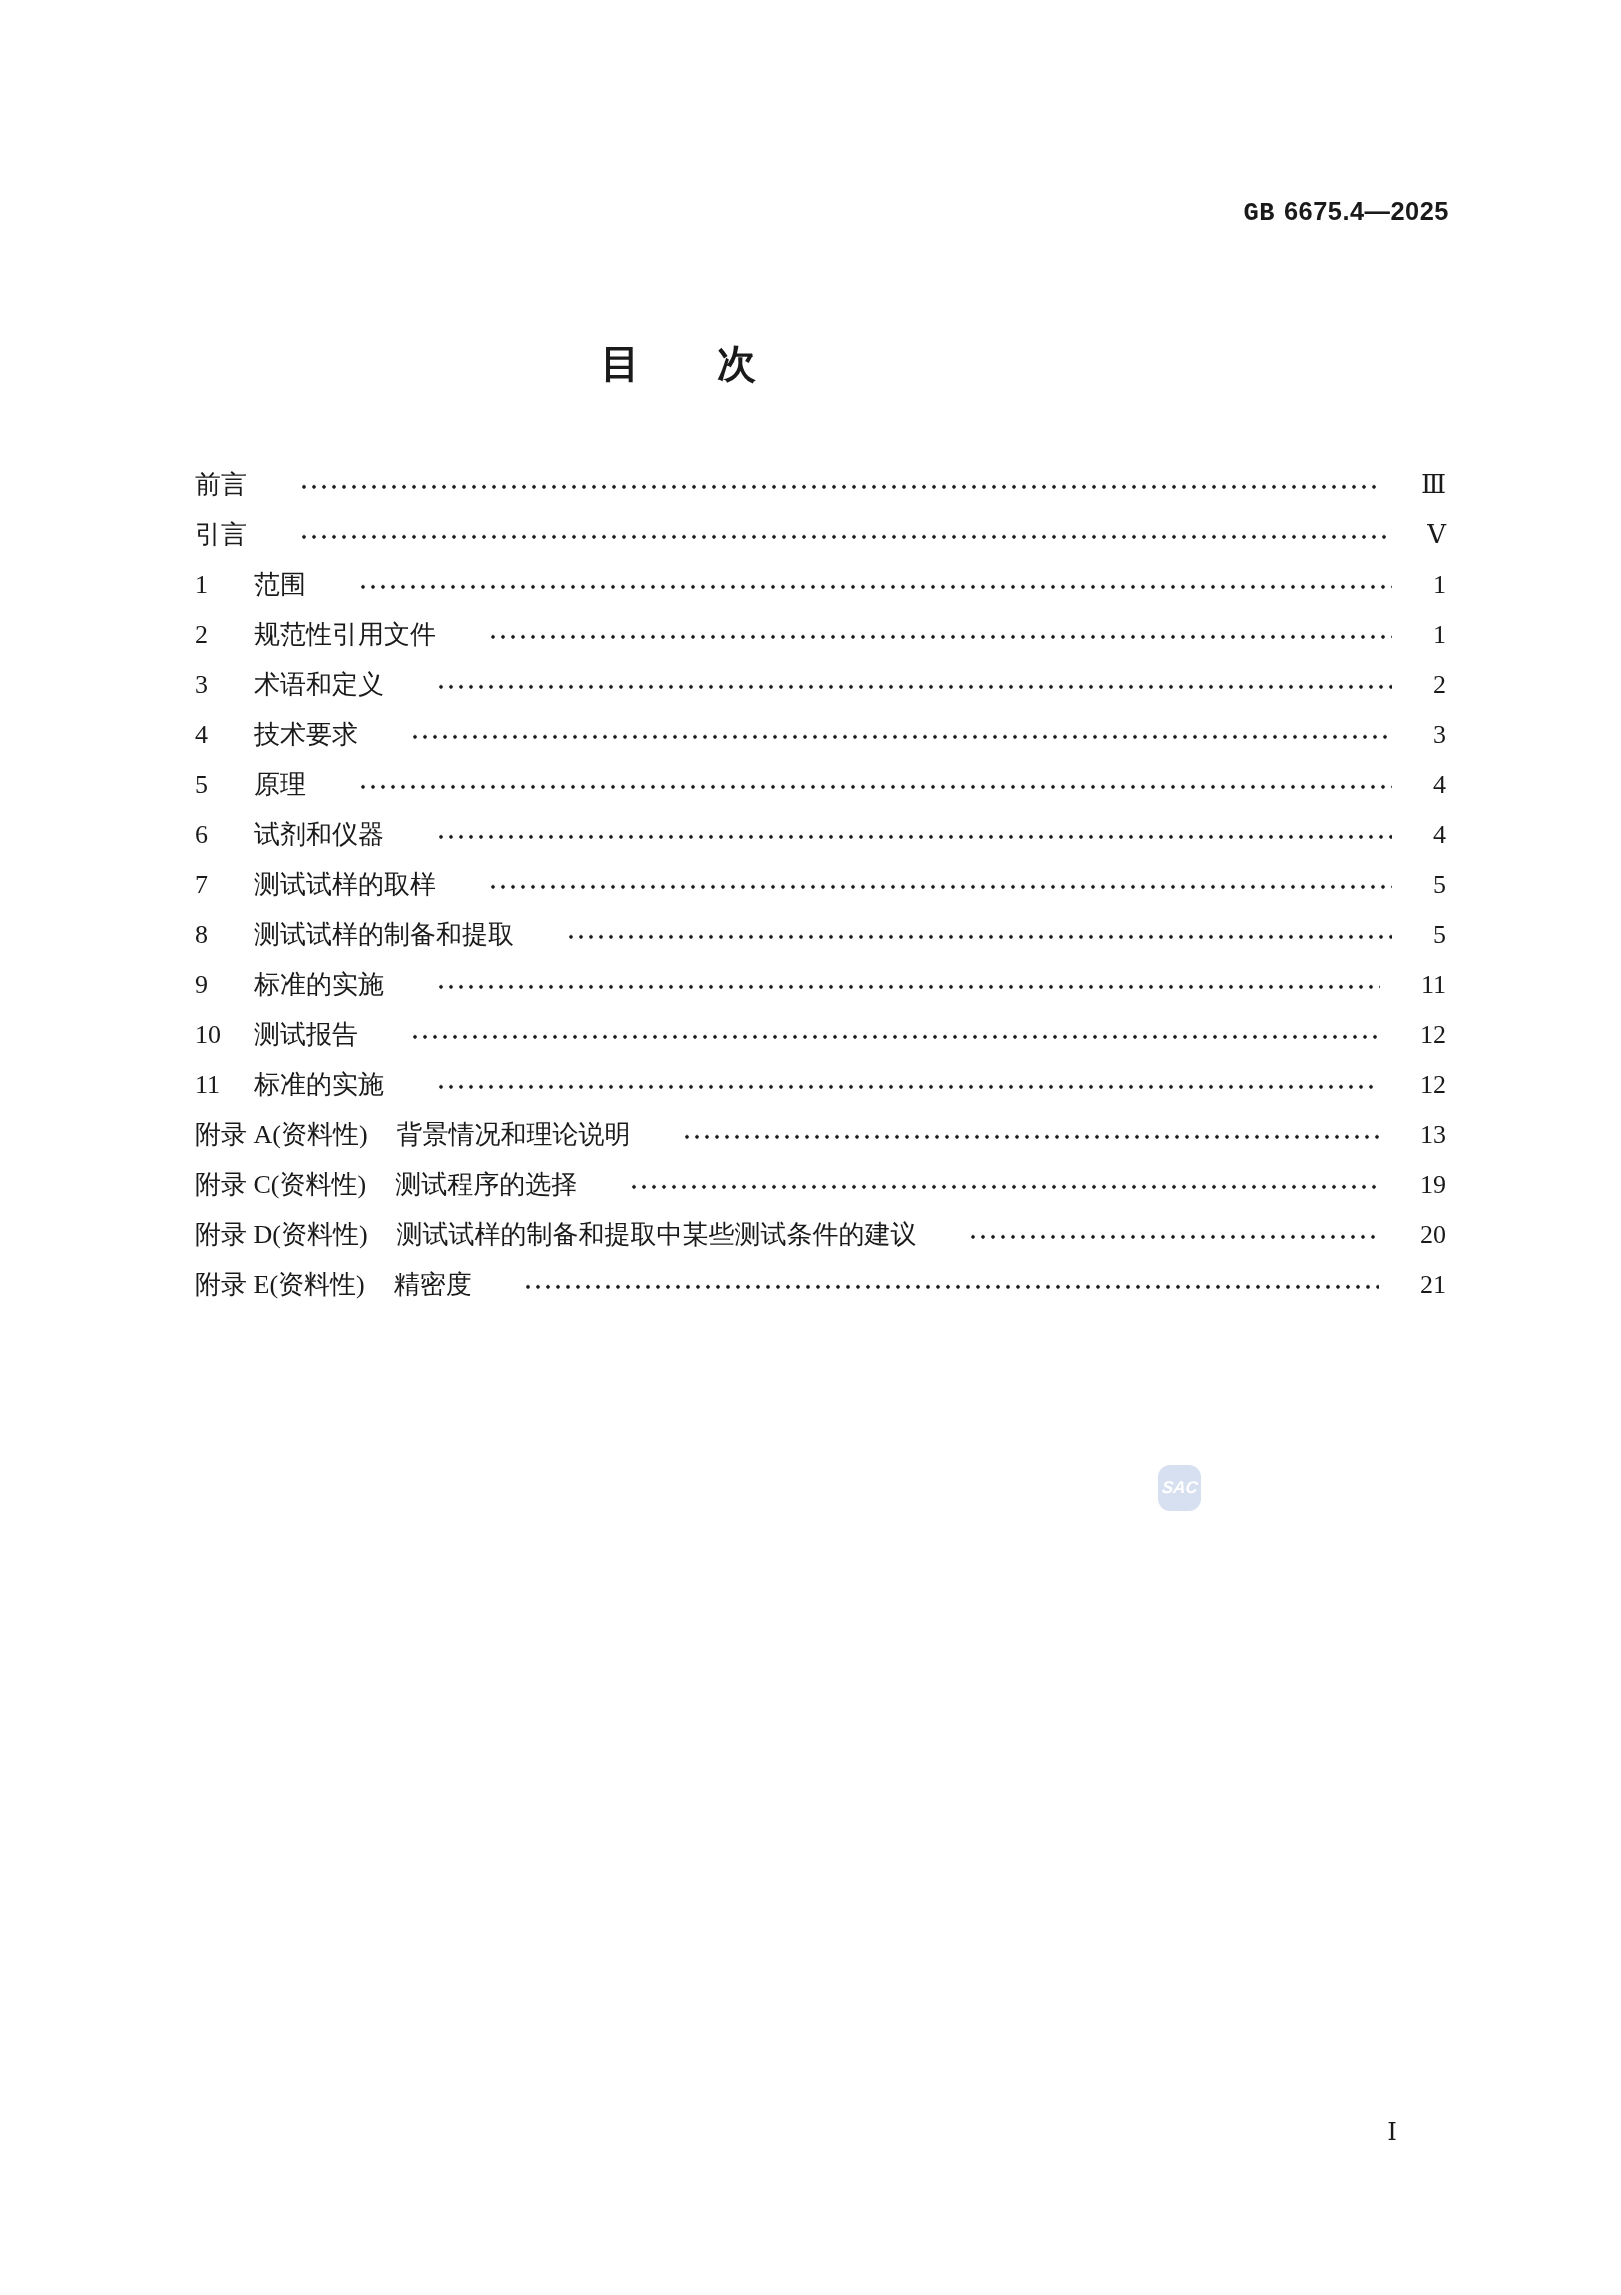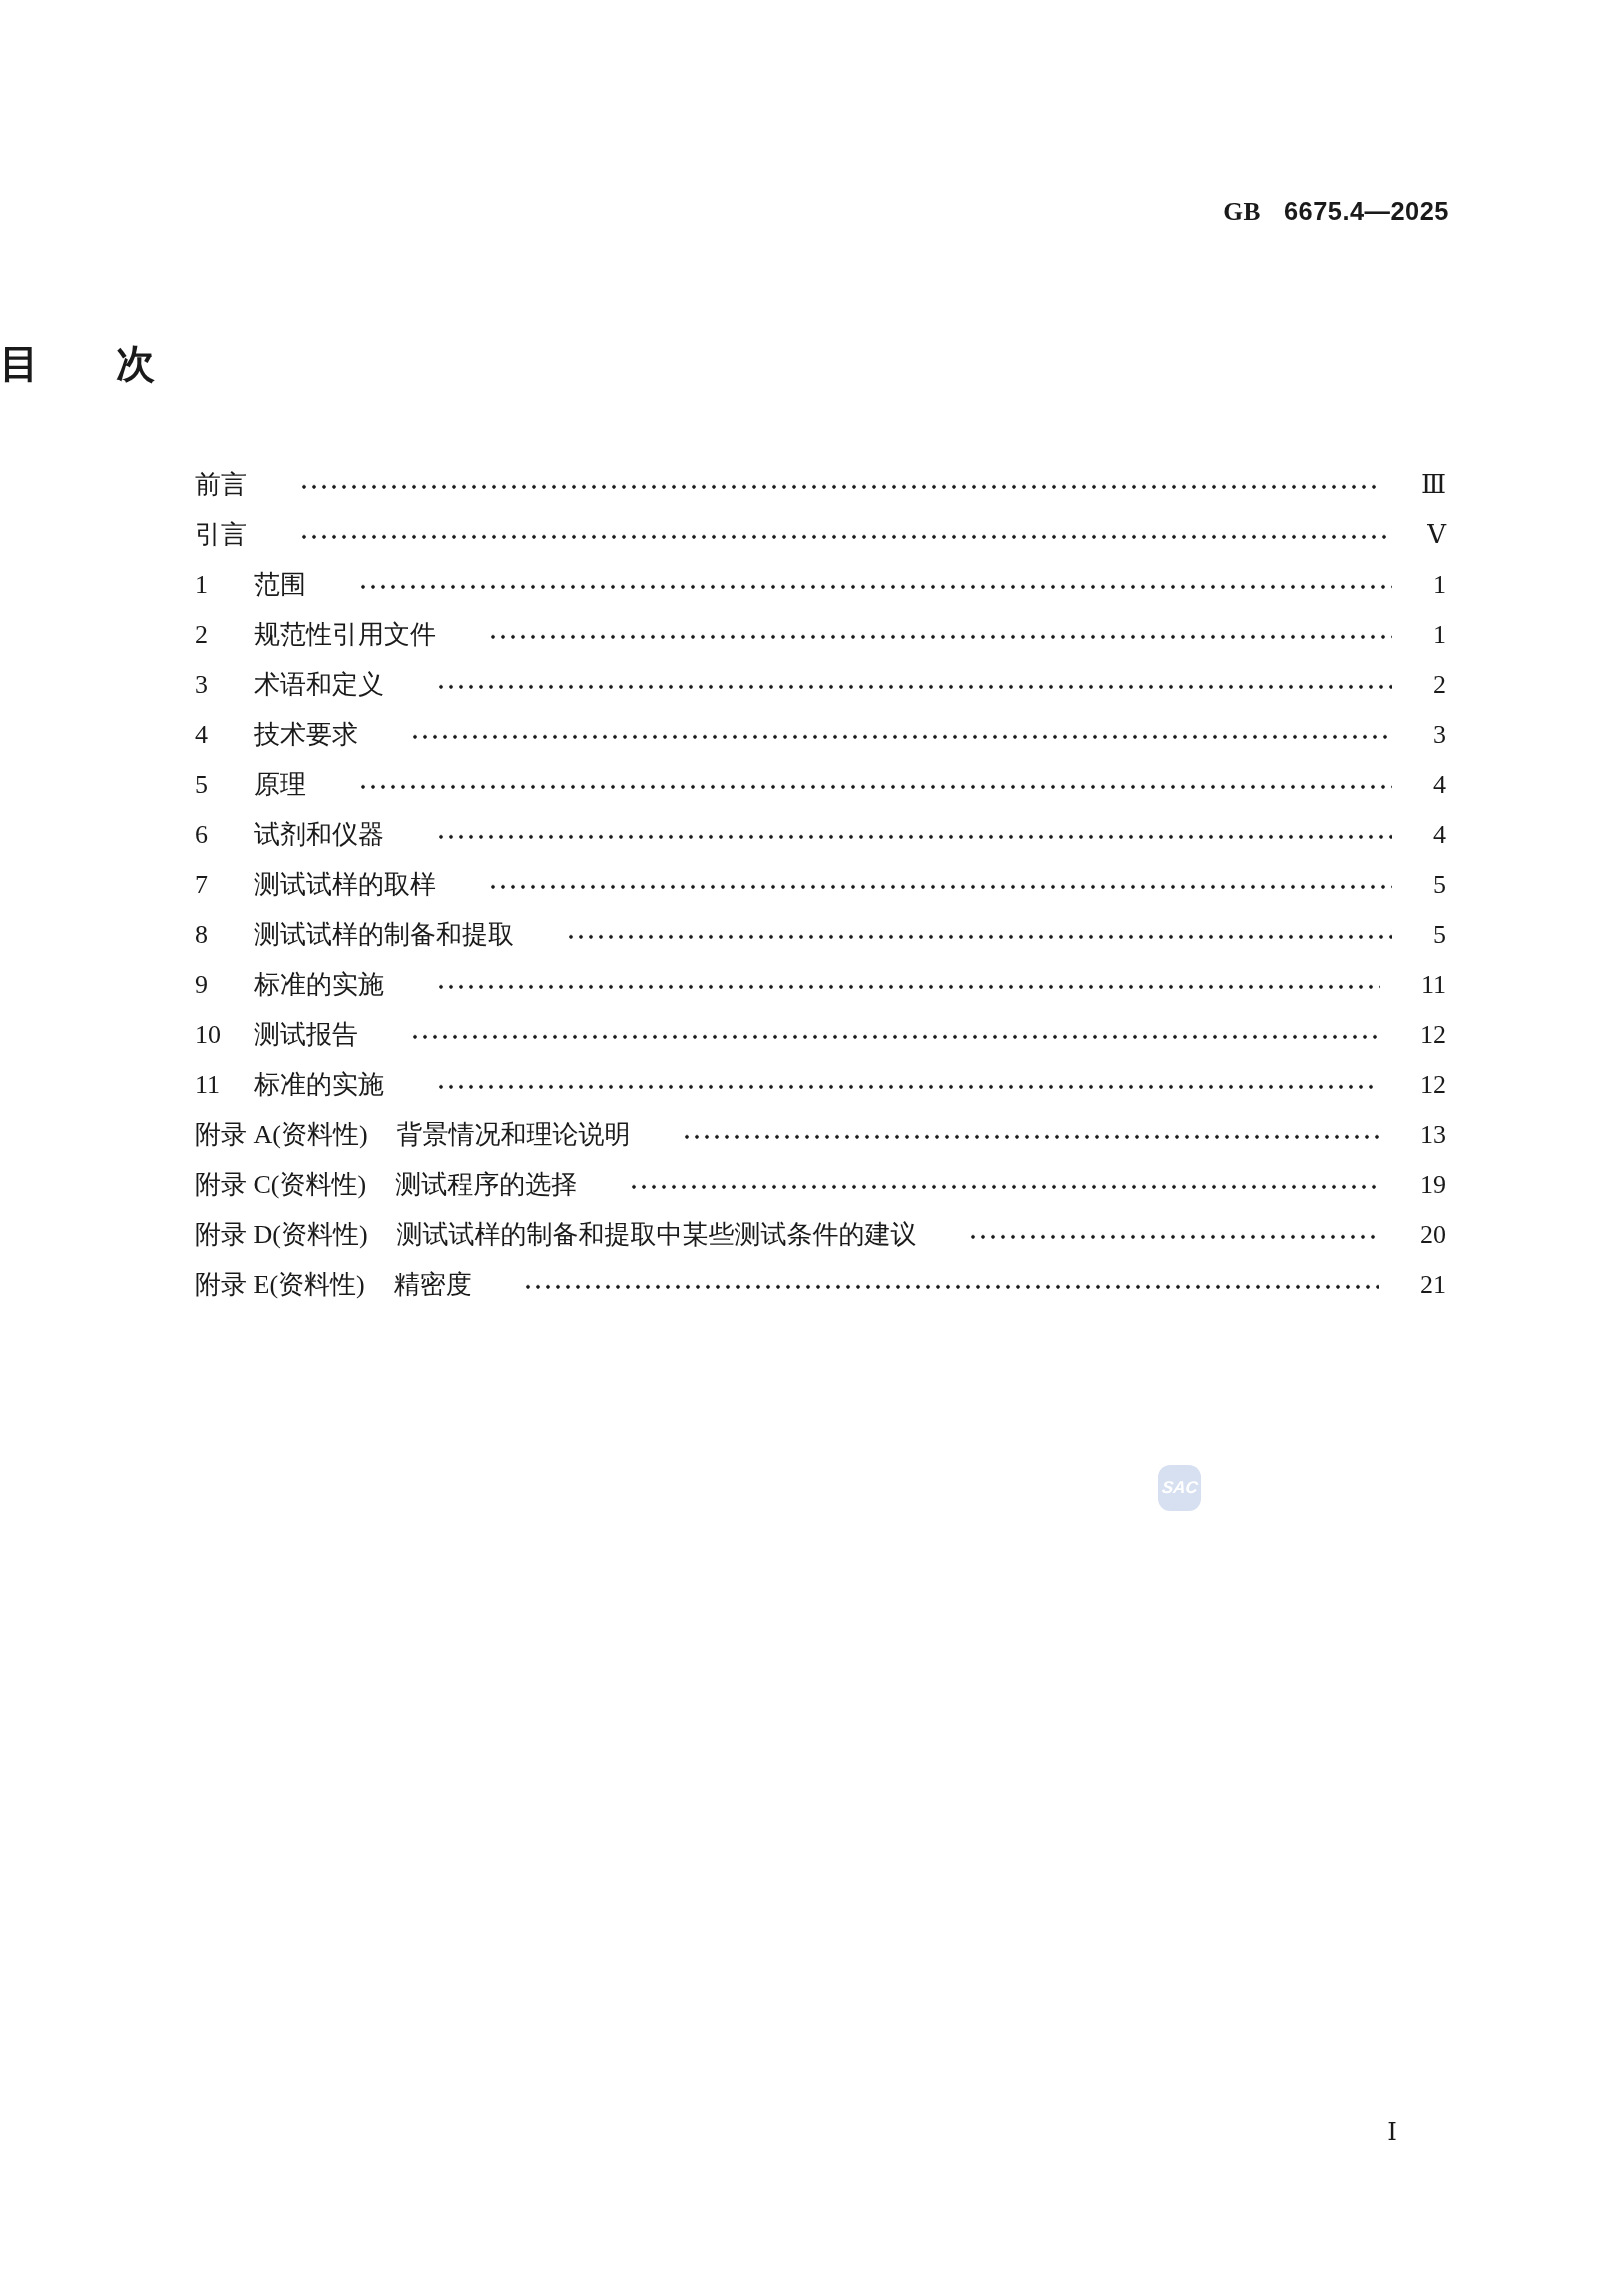--- a/index.html
+++ b/index.html
@@ -13,28 +13,28 @@
   }
 
   
   .std-code {
     position: absolute;
     top: 197px; right: 173px;
     font-size: 25.4px; font-weight: bold;
     white-space: nowrap;
     letter-spacing: 0.5px;
   }
-  .std-code .code-prefix { font-family: Liberation Serif, serif; margin-right: 23px; }
+  .std-code .code-prefix { font-family: Liberation Mono, monospace; margin-right: 9px; }
   .std-code .code-number { font-family: "Liberation Sans", "DejaVu Sans", sans-serif; }
 
   
   .page-title {
     position: absolute;
     top: 337px; left: 0; width: 1376px;
-    text-align: left;
+    text-align: center;
     font-size: 39px; font-weight: bold;
     letter-spacing: 19px;
     font-family: Liberation Sans, sans-serif;
     white-space: nowrap;
   }
 
   
   .toc {
     position: absolute;
     left: 195px; top: 460px;

